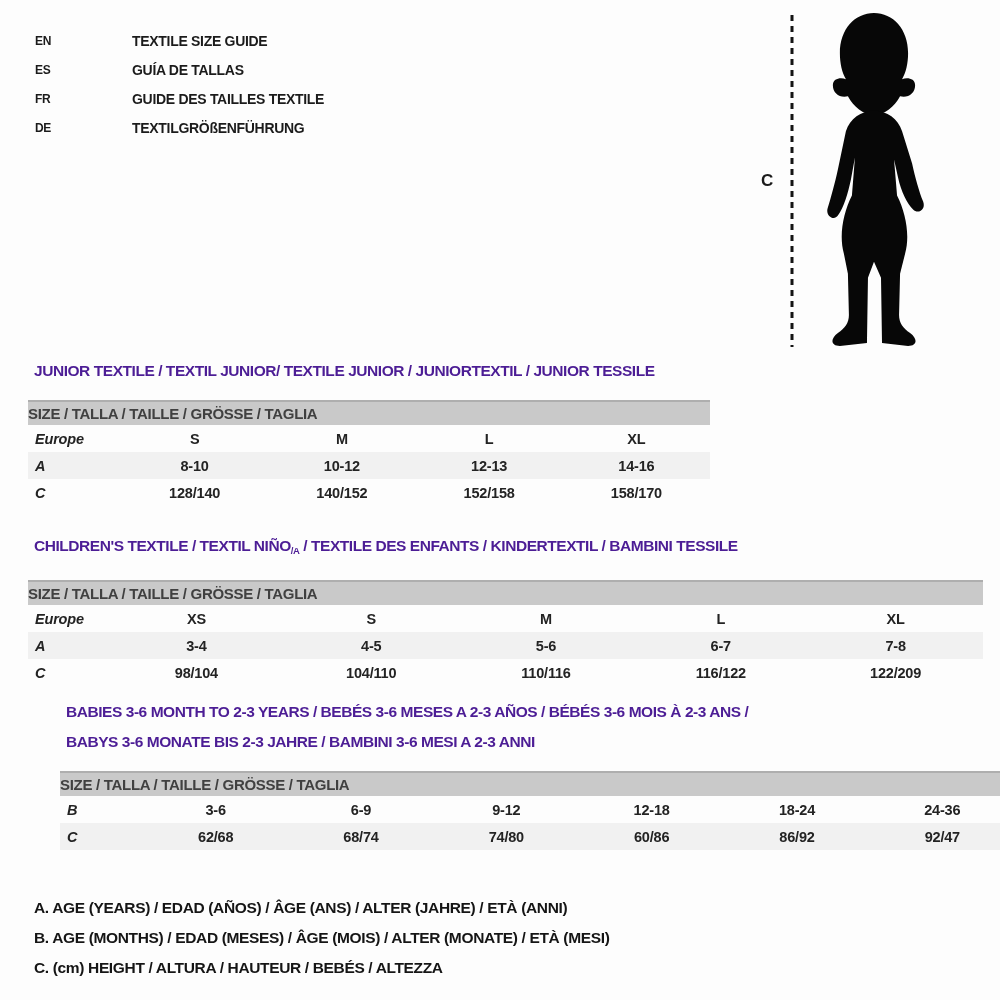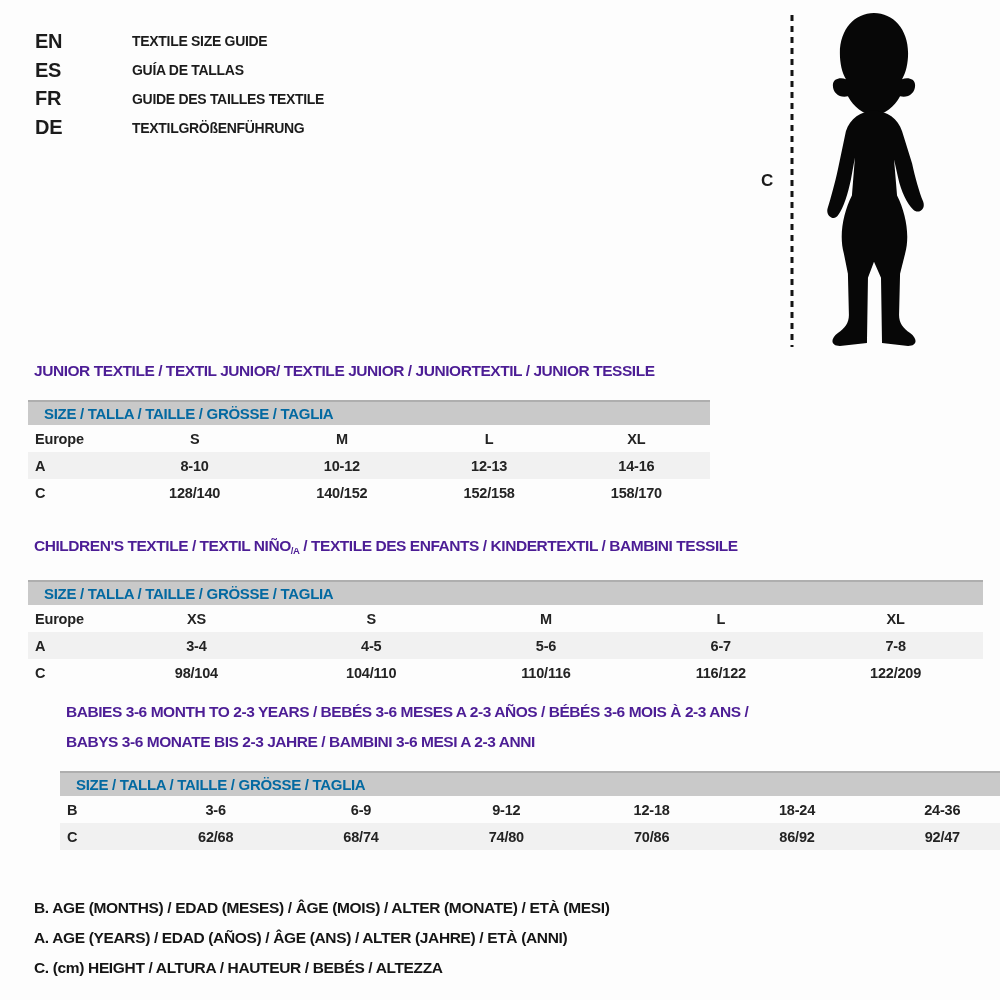--- a/index.html
+++ b/index.html
@@ -11,40 +11,40 @@
     --sil:#070707;
   }
   *{margin:0;padding:0;box-sizing:border-box;}
   html,body{background:#fff;}
   body{font-family:"Liberation Sans","DejaVu Sans",sans-serif;color:var(--ink);}
   .page{position:relative;width:1000px;height:1000px;background:var(--page-bg);overflow:hidden;}
 
   
   .lang-block{position:absolute;left:35px;top:27px;}
   .lang-row{display:flex;height:28.8px;align-items:center;}
-  .lang-code{width:60px;font-size:20px;font-weight:700;letter-spacing:-0.3px;}
+  .lang-code{width:60px;font-size:12px;font-weight:700;letter-spacing:-0.3px;}
   .lang-label{font-size:14px;font-weight:700;letter-spacing:-0.3px;white-space:nowrap;margin-left:37px;}
 
   
   .measure-line{position:absolute;left:789px;top:13px;}
   .figure-c{position:absolute;left:761px;top:171px;font-size:17px;font-weight:700;}
   .toddler-svg{position:absolute;left:803px;top:11px;}
 
   
   .guide-section{position:absolute;left:28px;}
   .sec-junior{top:356px;width:682px;}
   .sec-children{top:531px;width:955px;}
   .sec-babies{top:697px;width:955px;margin-left:32px;}
   .sec-title{padding-left:6px;font-size:15.5px;font-weight:700;letter-spacing:-0.45px;line-height:30px;color:#4c1d95;white-space:nowrap;}
   .sec-title .sub{font-size:9.5px;vertical-align:-3px;}
   .size-table{margin-top:14px;}
-  .size-bar{height:25px;line-height:23px;background:var(--bar-bg);border-top:2px solid var(--bar-edge);padding-left:16px;font-size:15px;font-weight:700;letter-spacing:-0.3px;color:#0369a1;}
+  .size-bar{height:25px;line-height:23px;background:var(--bar-bg);border-top:2px solid var(--bar-edge);padding-left:0;font-size:15px;font-weight:700;letter-spacing:-0.3px;color:#404040;}
   .t-row{display:flex;height:27px;align-items:center;font-size:14.5px;font-weight:700;letter-spacing:-0.2px;color:#232323;}
   .t-row.shaded{background:var(--alt-row);}
-  .row-label{padding-left:7px;}
+  .row-label{padding-left:7px;font-style:italic;}
   .sec-junior .row-label{width:93px;}
   .sec-children .row-label{width:81px;}
   .sec-babies .row-label{width:83px;}
   .t-cell{flex:1;text-align:center;}
 
   
   .footnotes{position:absolute;left:34px;top:893px;}
   .footnote{line-height:30px;font-size:15.5px;font-weight:700;letter-spacing:-0.35px;color:#151515;white-space:nowrap;}
 </style>
 </head>
@@ -163,27 +163,27 @@
             <span class="t-cell">9-12</span>
             <span class="t-cell">12-18</span>
             <span class="t-cell">18-24</span>
             <span class="t-cell">24-36</span>
           </div>
           <div class="t-row shaded">
             <span class="row-label">C</span>
             <span class="t-cell">62/68</span>
             <span class="t-cell">68/74</span>
             <span class="t-cell">74/80</span>
-            <span class="t-cell">70/86</span>
+            <span class="t-cell">60/86</span>
             <span class="t-cell">86/92</span>
             <span class="t-cell">92/47</span>
           </div>
         </div>
     </div>
   </section>
 
   <div class="footnotes">
+      <div class="footnote">A. AGE (YEARS) / EDAD (AÑOS) / ÂGE (ANS) / ALTER (JAHRE) / ETÀ (ANNI)</div>
       <div class="footnote">B. AGE (MONTHS) / EDAD (MESES) / ÂGE (MOIS) / ALTER (MONATE) / ETÀ (MESI)</div>
-      <div class="footnote">A. AGE (YEARS) / EDAD (AÑOS) / ÂGE (ANS) / ALTER (JAHRE) / ETÀ (ANNI)</div>
       <div class="footnote">C. (cm) HEIGHT / ALTURA / HAUTEUR / BEBÉS / ALTEZZA</div>
     </div>
 
 </div>
 
 </body></html>

